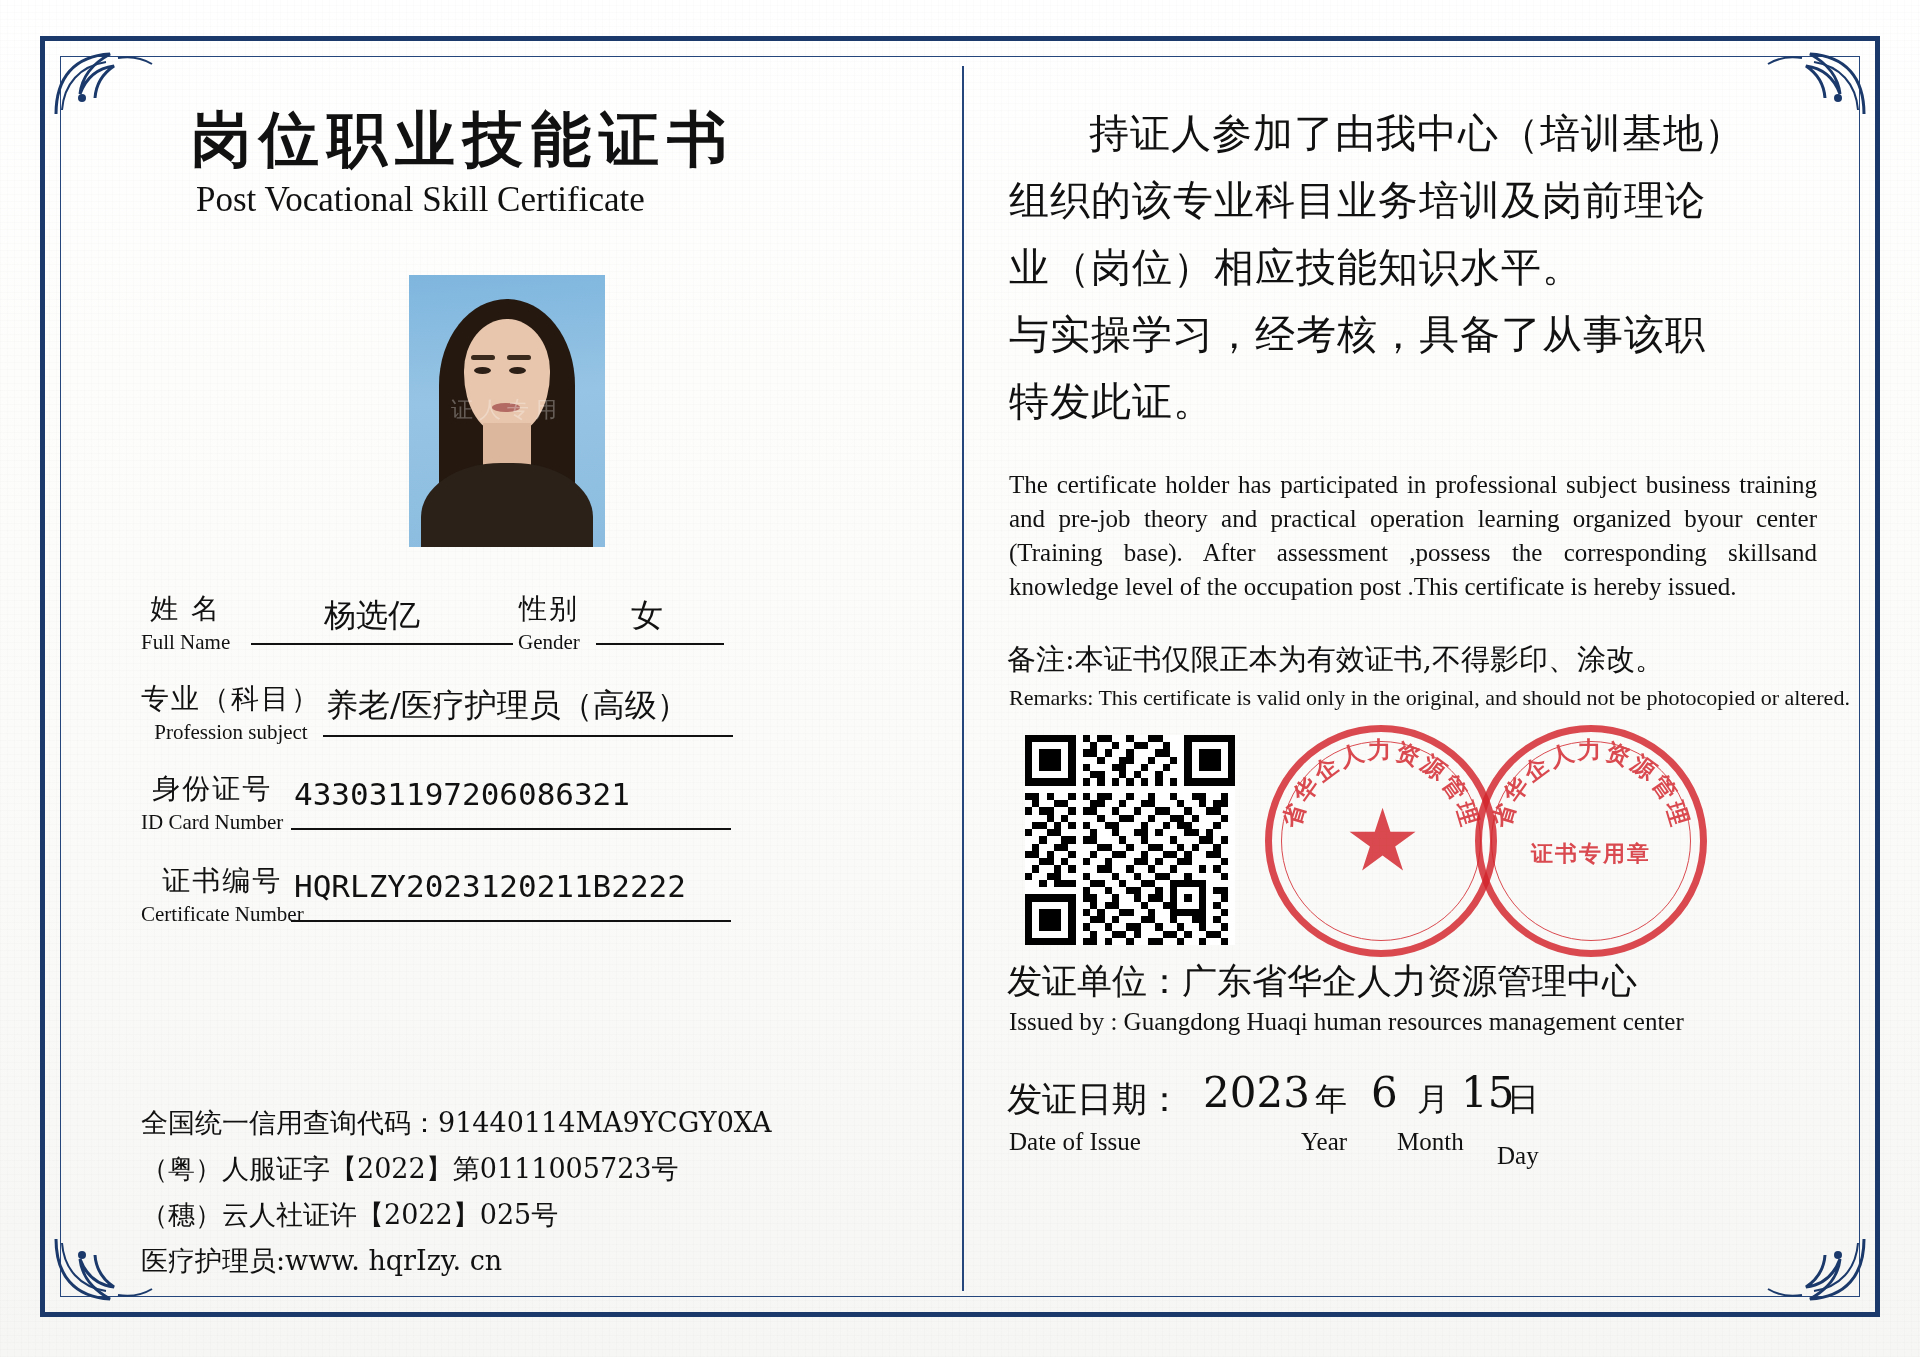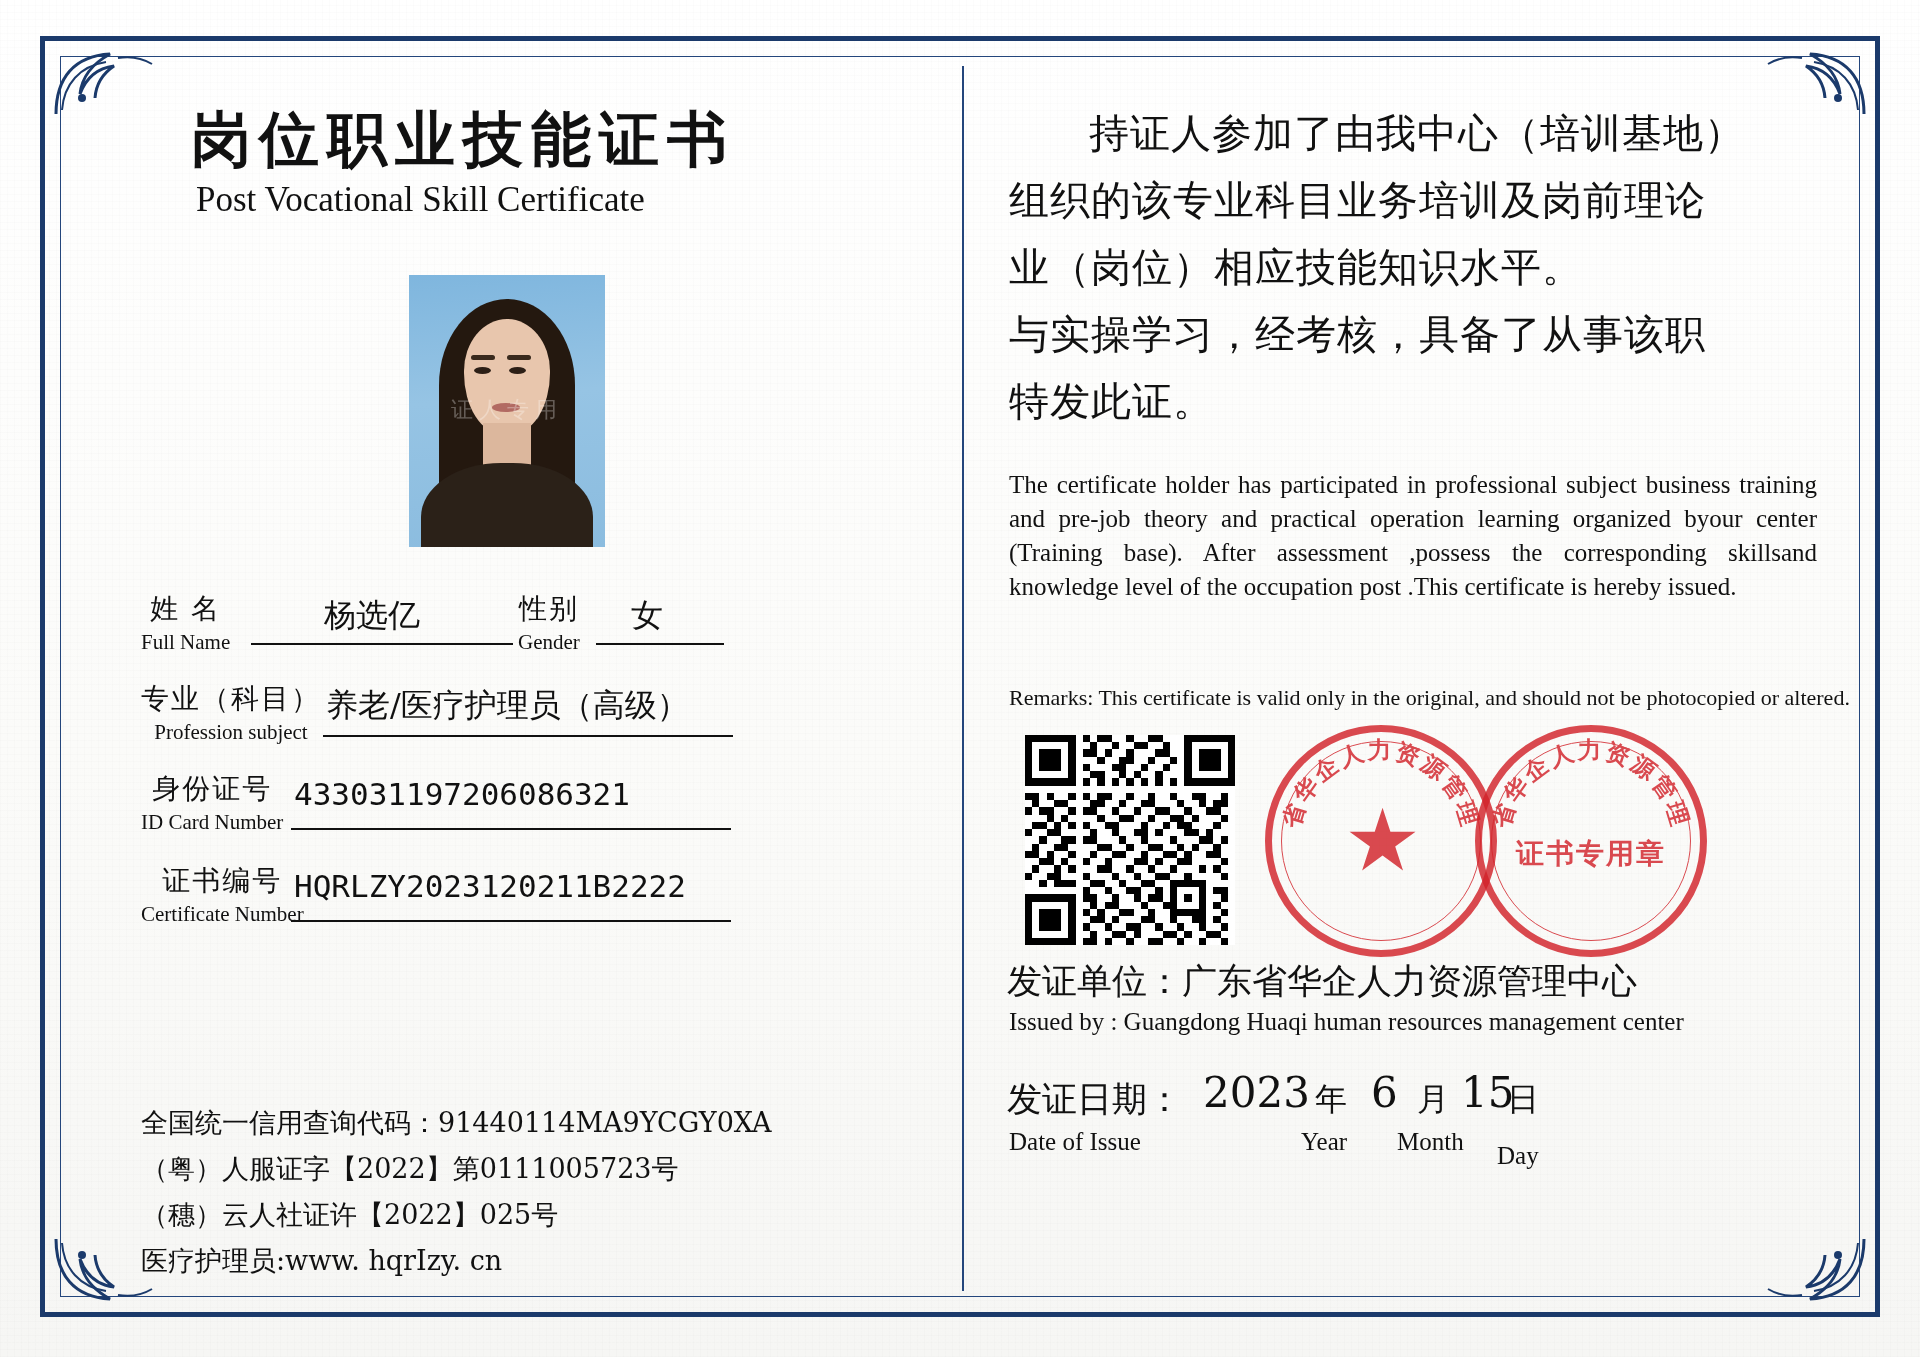--- a/index.html
+++ b/index.html
@@ -310,21 +310,21 @@
     position: absolute;
     inset: 0;
   }
   .seal .arc-text svg { width: 100%; height: 100%; }
   .seal .center-label {
     position: absolute;
     left: 50%;
     top: 56%;
     transform: translate(-50%, -50%);
     font-family: "DejaVu Serif", serif;
-    font-size: 28px;
+    font-size: 22px;
     color: #d2232a;
     letter-spacing: 2px;
     white-space: nowrap;
     font-weight: 700;
   }
 
   .issuer-cn {
     position: absolute;
     left: 2px;
     top: 888px;
@@ -488,20 +488,21 @@
     <div class="para-cn" style="position:absolute; left:4px; top:30px; width:820px;">
       <div style="padding-left:80px;">持证人参加了由我中心（培训基地）</div>
       <div>组织的该专业科目业务培训及岗前理论</div>
       <div>业（岗位）相应技能知识水平。</div>
       <div>与实操学习，经考核，具备了从事该职</div>
       <div>特发此证。</div>
     </div>
 
     <div class="para-en">The certificate holder has participated in professional subject business training and pre-job theory and practical operation learning organized byour center (Training base). After assessment ,possess the corresponding skillsand knowledge level of the occupation post .This certificate is hereby issued.</div>
 
+    <div class="remark-cn">备注:本证书仅限正本为有效证书,不得影印、涂改。</div>
     <div class="remark-en">Remarks: This certificate is valid only in the original, and should not be photocopied or altered.</div>
 
     <div class="qr">
       <svg width="210" height="210" viewBox="0 0 29 29" shape-rendering="crispEdges">
         <rect width="29" height="29" fill="#ffffff"></rect>
         <g fill="#000000">
 
           <rect x="0" y="0" width="7" height="1"></rect>
             <rect x="0" y="6" width="7" height="1"></rect>
           <rect x="0" y="0" width="1" height="7"></rect>

